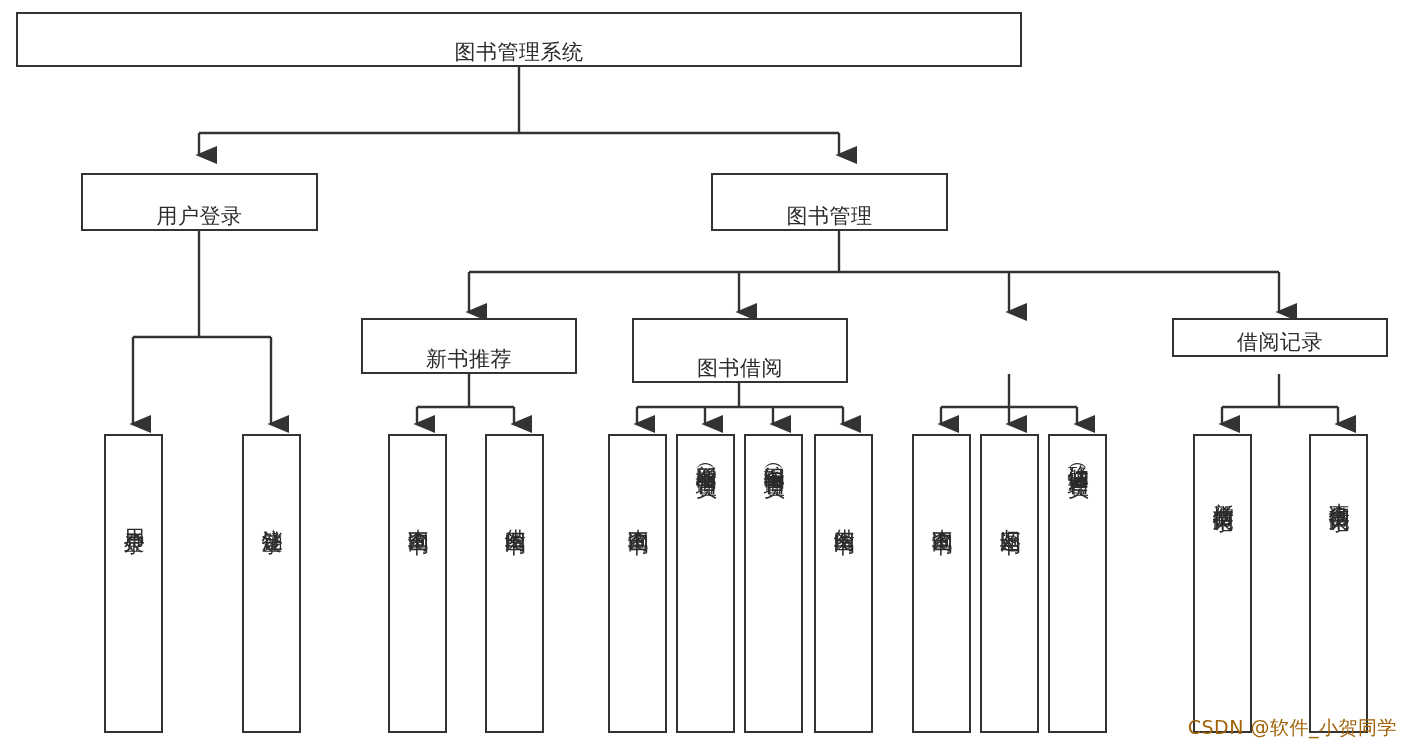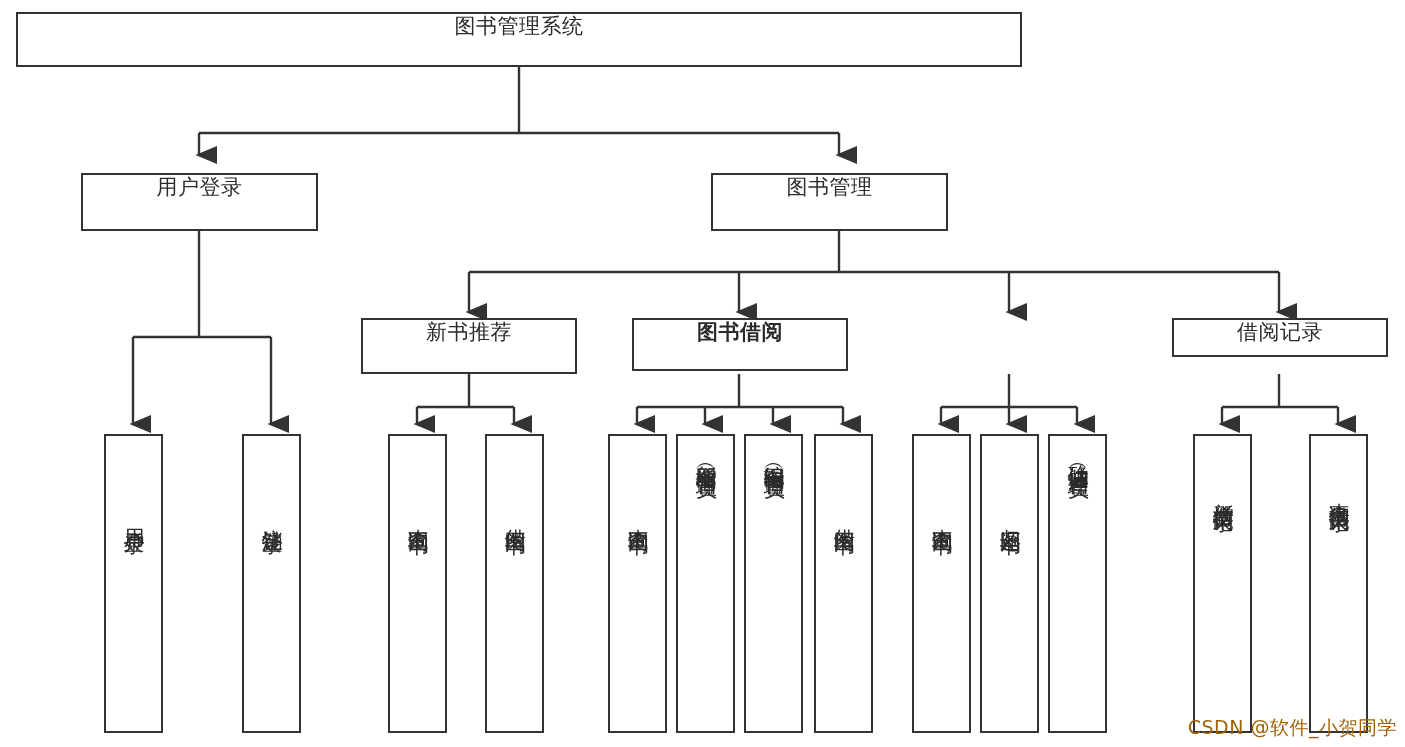--- a/index.html
+++ b/index.html
@@ -24,21 +24,21 @@
     width: 1405px;
     height: 747px;
     pointer-events: none;
   }
   .node {
     position: absolute;
     box-sizing: border-box;
     background: #ffffff;
     border: 2px solid #333333;
     display: flex;
-    align-items: flex-start;
+    align-items: flex-end;
     justify-content: center;
     z-index: 2;
   }
   .node .label {
     color: #2b2b2b;
     font-size: 21px;
     line-height: 1.18;
     letter-spacing: 0.5px;
     white-space: nowrap;
   }
@@ -139,21 +139,21 @@
   </div>
 
   <div class="node" style="left:361px; top:318px; width:216px; height:56px;">
     <span class="label">新书推荐</span>
   </div>
 
   <div class="node" style="left:711px; top:173px; width:237px; height:58px;">
     <span class="label">图书管理</span>
   </div>
 
-  <div class="node" style="left:632px; top:318px; width:216px; height:53px;font-weight:bold;">
+  <div class="node" style="left:632px; top:318px; width:216px; height:65px;">
     <span class="label">图书借阅</span>
   </div>
 
 
   <div class="node" style="left:1172px; top:318px; width:216px; height:39px;">
     <span class="label">借阅记录</span>
   </div>
 
   <div class="node vertical mid" style="left:104px; top:434px; width:59px; height:299px;">
     <span class="label">用户登录</span>

